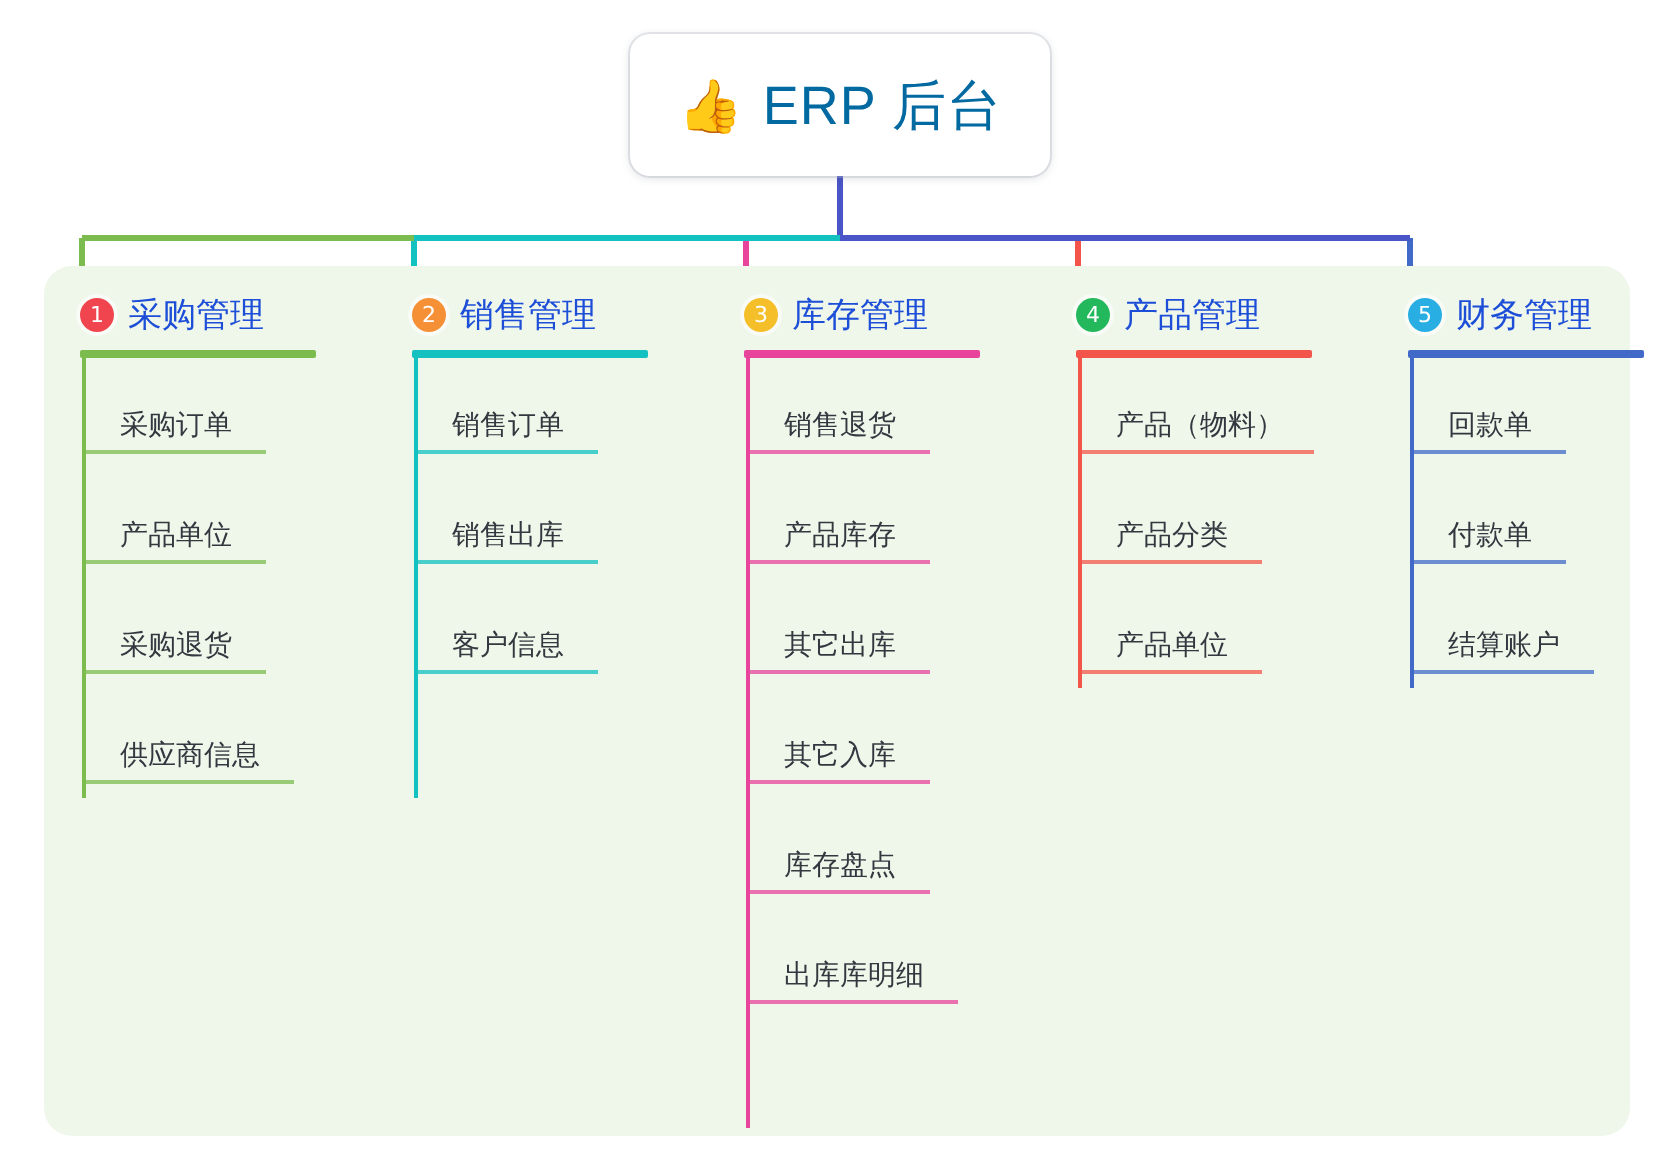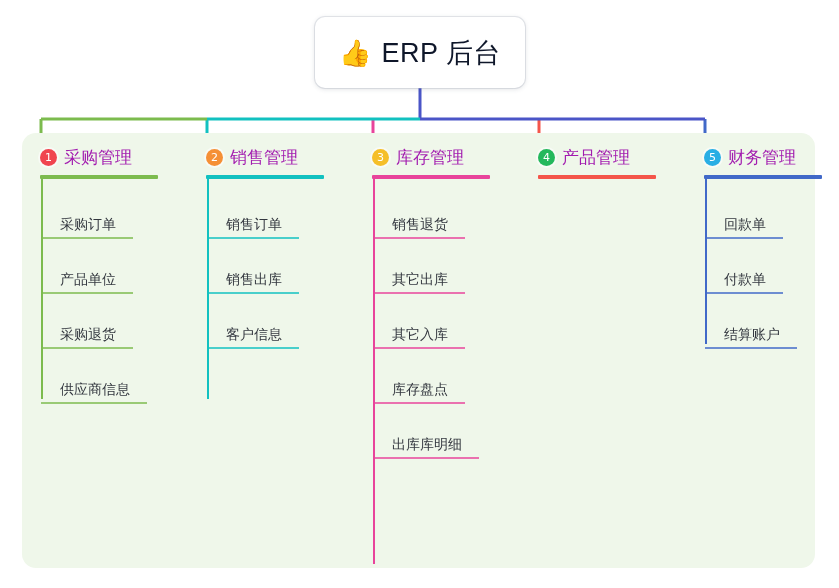--- a/index.html
+++ b/index.html
@@ -23,21 +23,21 @@
     gap:10px;
     box-sizing:border-box;
   }
   #root-card .thumb{
     font-size:26px; line-height:1;
     display:inline-block;
     filter:saturate(1.1);
   }
   #root-card .title-text{
     font-size:27px;
-    color:#0f172a;
+    color:#0369a1;
     letter-spacing:.5px;
     white-space:nowrap;
   }
 
   
   #connectors{
     position:absolute; left:0; top:0;
     width:839px; height:588px;
     pointer-events:none;
   }
@@ -70,32 +70,32 @@
     color:#ffffff;
     font-size:11px;
     line-height:17px;
     text-align:center;
     font-family:"DejaVu Sans",sans-serif;
     flex:0 0 auto;
     box-shadow:0 0 0 2px rgba(255,255,255,.55);
   }
   .col-title{
     font-size:17px;
-    color:#a21caf;
+    color:#1d4ed8;
     white-space:nowrap;
     text-align:right;
   }
   .head-rule{
     height:4px;
     border-radius:1px;
     margin-top:5px;
   }
   .col-body{
     position:relative;
-    padding-top:12px;
+    padding-top:0px;
     text-decoration:underline;
   }
   .spine{
     position:absolute;
     left:11px; top:0;
     width:2px;
   }
   .item{
     position:relative;
     height:55px;
@@ -195,20 +195,24 @@
         <span class="col-title">库存管理</span>
       </div>
       <div class="head-rule" style="background: rgb(232, 68, 155); width: 118px; margin-left: 10px;"></div>
       <div class="col-body">
         <div class="spine" style="background: rgb(232, 68, 155); height: 385px;"></div>
         <div class="item">
           <span class="item-label">销售退货</span>
           <div class="item-rule" style="background: rgb(232, 68, 155); width: 92px; opacity: 0.75;"></div>
         </div>
         <div class="item">
+          <span class="item-label">产品库存</span>
+          <div class="item-rule" style="background: rgb(232, 68, 155); width: 92px; opacity: 0.75;"></div>
+        </div>
+        <div class="item">
           <span class="item-label">其它出库</span>
           <div class="item-rule" style="background: rgb(232, 68, 155); width: 92px; opacity: 0.75;"></div>
         </div>
         <div class="item">
           <span class="item-label">其它入库</span>
           <div class="item-rule" style="background: rgb(232, 68, 155); width: 92px; opacity: 0.75;"></div>
         </div>
         <div class="item">
           <span class="item-label">库存盘点</span>
           <div class="item-rule" style="background: rgb(232, 68, 155); width: 92px; opacity: 0.75;"></div>
@@ -218,20 +222,35 @@
           <div class="item-rule" style="background: rgb(232, 68, 155); width: 106px; opacity: 0.75;"></div>
         </div>
       </div>
     </div>
     <div class="column" style="left: 528px;">
       <div class="col-head">
         <span class="badge" style="background: rgb(36, 184, 92);">4</span>
         <span class="col-title">产品管理</span>
       </div>
       <div class="head-rule" style="background: rgb(244, 85, 74); width: 118px; margin-left: 10px;"></div>
+      <div class="col-body">
+        <div class="spine" style="background: rgb(244, 85, 74); height: 165px;"></div>
+        <div class="item">
+          <span class="item-label">产品（物料）</span>
+          <div class="item-rule" style="background: rgb(244, 85, 74); width: 118px; opacity: 0.75;"></div>
+        </div>
+        <div class="item">
+          <span class="item-label">产品分类</span>
+          <div class="item-rule" style="background: rgb(244, 85, 74); width: 92px; opacity: 0.75;"></div>
+        </div>
+        <div class="item">
+          <span class="item-label">产品单位</span>
+          <div class="item-rule" style="background: rgb(244, 85, 74); width: 92px; opacity: 0.75;"></div>
+        </div>
+      </div>
     </div>
     <div class="column" style="left: 694px;">
       <div class="col-head">
         <span class="badge" style="background: rgb(41, 174, 228);">5</span>
         <span class="col-title">财务管理</span>
       </div>
       <div class="head-rule" style="background: rgb(65, 105, 200); width: 118px; margin-left: 10px;"></div>
       <div class="col-body">
         <div class="spine" style="background: rgb(65, 105, 200); height: 165px;"></div>
         <div class="item">

